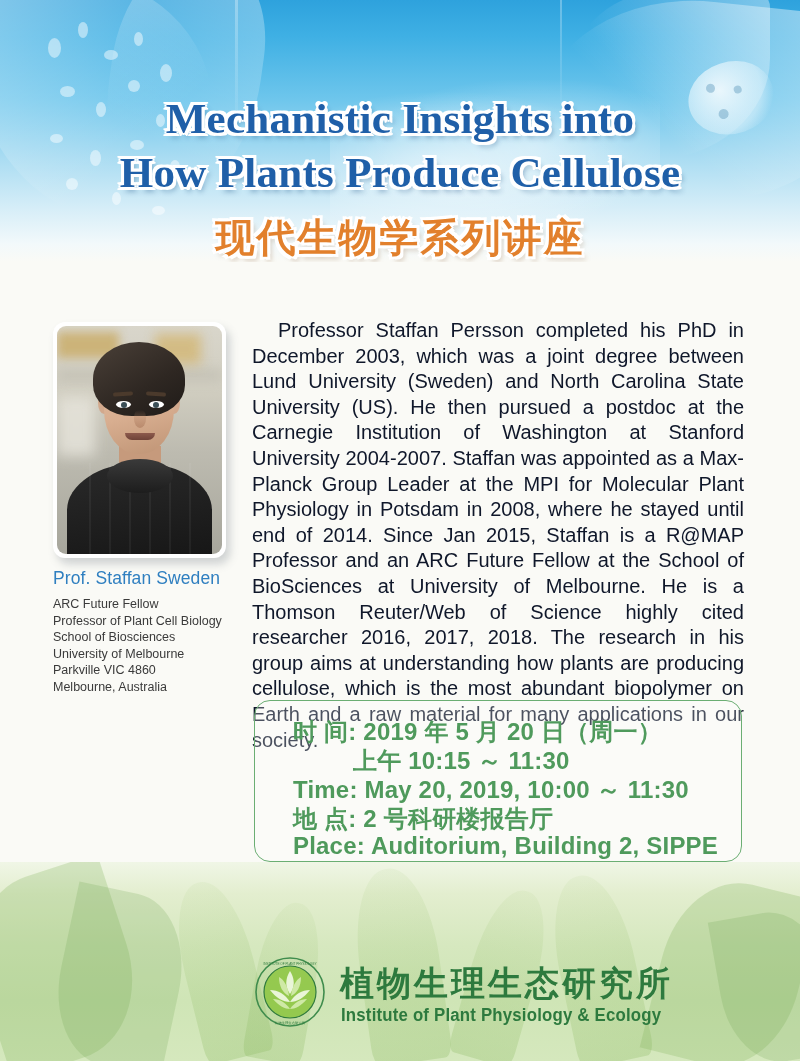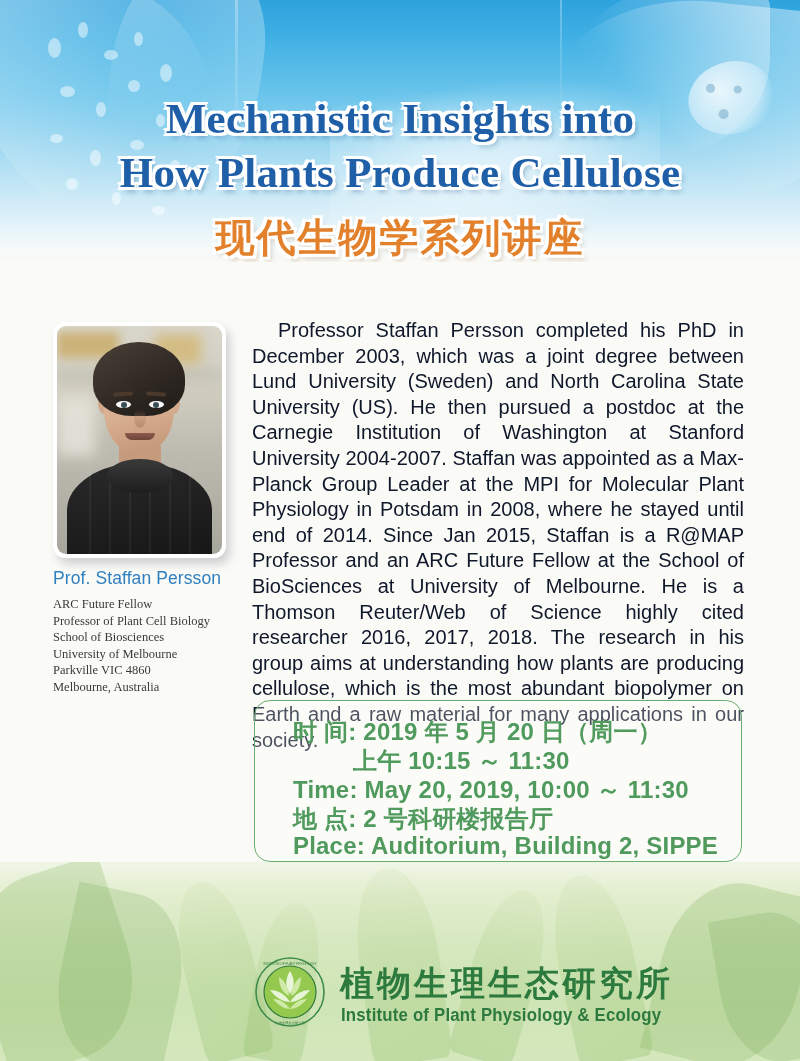--- a/index.html
+++ b/index.html
@@ -103,21 +103,21 @@
     background:linear-gradient(#8d5a4c,#6f4338);}
   .ph-neck{position:absolute;left:62px;top:120px;width:42px;height:26px;background:#c69a7c;}
   .ph-sweater{position:absolute;left:10px;top:137px;width:145px;height:95px;border-radius:52% 52% 0 0;
     background:linear-gradient(170deg,#2a2a2a,#161616);}
   .ph-collar{position:absolute;left:50px;top:133px;width:66px;height:34px;border-radius:50%;
     background:linear-gradient(180deg,#3a3a3a,#1d1d1d);}
   .ph-rib{position:absolute;top:0;width:2px;height:100%;background:rgba(255,255,255,.05);}
 
   
   .sp-name{position:absolute;left:53px;top:568px;font-size:17.5px;color:#2f7fc0;letter-spacing:.1px;}
-  .sp-aff{position:absolute;left:53px;top:596px;font-size:12.5px;line-height:16.6px;color:#3a3a3a;font-family:Liberation Serif, serif;}
+  .sp-aff{position:absolute;left:53px;top:596px;font-size:12.5px;line-height:16.6px;color:#3a3a3a;}
 
   
   .bio{
     position:absolute;left:252px;top:318px;width:492px;
     font-size:20px;line-height:25.6px;color:#0f172a;
     text-align:justify;text-justify:inter-word;
   }
   .bio .indent{display:inline-block;width:26px;}
 
   
@@ -229,21 +229,21 @@
       <div class="ph-brow-r"></div>
       <div class="ph-eye-l"></div>
       <div class="ph-eye-r"></div>
       <div class="ph-pup-l"></div>
       <div class="ph-pup-r"></div>
       <div class="ph-nose"></div>
       <div class="ph-mouth"></div>
     </div>
   </div>
 
-  <div class="sp-name">Prof. Staffan Persson</div>
+  <div class="sp-name">Prof. Staffan Sweden</div>
   <div class="sp-aff">
     <div>ARC Future Fellow</div>
     <div>Professor of Plant Cell Biology</div>
     <div>School of Biosciences</div>
     <div>University of Melbourne</div>
     <div>Parkville VIC 4860</div>
     <div>Melbourne, Australia</div>
   </div>
 
   <div class="bio"><span class="indent"></span><span>Professor Staffan Persson completed his PhD in December 2003, which was a joint degree between Lund University (Sweden) and North Carolina State University (US). He then pursued a postdoc at the Carnegie Institution of Washington at Stanford University 2004-2007. Staffan was appointed as a Max-Planck Group Leader at the MPI for Molecular Plant Physiology in Potsdam in 2008, where he stayed until end of 2014. Since Jan 2015, Staffan is a R@MAP Professor and an ARC Future Fellow at the School of BioSciences at University of Melbourne. He is a Thomson Reuter/Web of Science highly cited researcher 2016, 2017, 2018. The research in his group aims at understanding how plants are producing cellulose, which is the most abundant biopolymer on Earth and a raw material for many applications in our society.</span></div>

